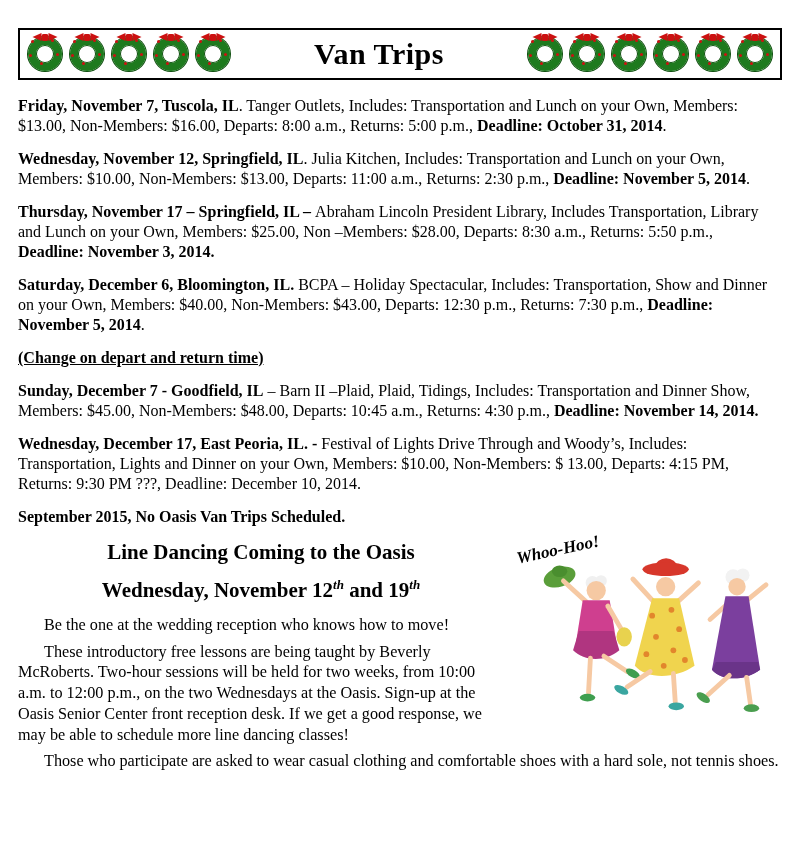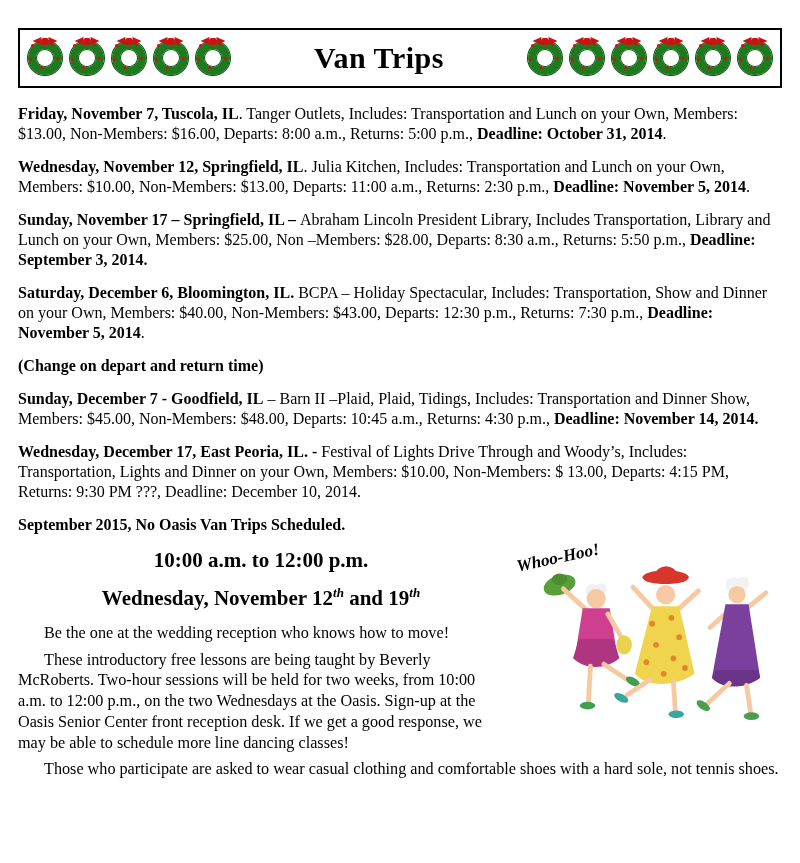--- a/index.html
+++ b/index.html
@@ -8,21 +8,21 @@
     font-family:"Liberation Serif", serif;
     color:#000;
     -webkit-font-smoothing:antialiased;
   }
   .page { padding:0 18px; box-sizing:border-box; }
 
   
   .banner {
     margin-top:28px;
     border:2px solid #000;
-    height:60px;
+    height:52px;
     display:flex; align-items:center; justify-content:space-between;
     padding:2px 4px; box-sizing:border-box;
   }
   .wreath-row { display:flex; align-items:center; }
   .banner-title {
     font-size:30px; font-weight:bold; margin:0 12px; white-space:nowrap;
     letter-spacing:.5px;
   }
   .wreath {
     width:34px; height:34px; box-sizing:border-box;
@@ -40,21 +40,21 @@
     width:7px; height:7px; background:#cc1111; border-radius:2px; z-index:2;
   }
   .bow::before, .bow::after { content:""; position:absolute; top:-1px; border-style:solid; }
   .bow::before { right:100%; border-width:4.5px 9px 4.5px 0; border-color:transparent #cc1111 transparent transparent; }
   .bow::after  { left:100%;  border-width:4.5px 0 4.5px 9px; border-color:transparent transparent transparent #cc1111; }
 
   
   .trips { margin-top:16px; }
   .trip { font-size:16px; line-height:1.25; margin:0 0 13px 0; }
   .b { font-weight:bold; }
-  .u { }
+  .u { text-decoration:underline; }
 
   
   .dance { margin-top:12px; font-size:16.2px; }
   .dance-float {
     float:right; width:268px; height:176px; position:relative;
     margin:0 0 4px 10px;
   }
   .whoo {
     position:absolute; top:0; left:2px;
     font-style:italic; font-weight:bold; font-size:17px;
@@ -108,21 +108,21 @@
         </div>
         <div class="wreath">
           <div class="bow"></div>
         </div>
       </div>
   </div>
 
   <div class="trips">
     <p class="trip"><span class="b">Friday, November 7, Tuscola, IL</span><span>. Tanger Outlets, Includes: Transportation and Lunch on your Own, Members: $13.00, Non-Members: $16.00, Departs: 8:00 a.m., Returns: 5:00 p.m., </span><span class="b">Deadline: October 31, 2014</span><span>.</span></p>
     <p class="trip"><span class="b">Wednesday, November 12, Springfield, IL</span><span>. Julia Kitchen, Includes: Transportation and Lunch on your Own, Members: $10.00, Non-Members: $13.00, Departs: 11:00 a.m., Returns: 2:30 p.m., </span><span class="b">Deadline: November 5, 2014</span><span>.</span></p>
-    <p class="trip"><span class="b">Sunday, November 17 – Springfield, IL – </span><span>Abraham Lincoln President Library, Includes Transportation, Library and Lunch on your Own, Members: $25.00, Non –Members: $28.00, Departs: 8:30 a.m., Returns: 5:50 p.m., </span><span class="b">Deadline: September 3, 2014.</span></p>
+    <p class="trip"><span class="b">Thursday, November 17 – Springfield, IL – </span><span>Abraham Lincoln President Library, Includes Transportation, Library and Lunch on your Own, Members: $25.00, Non –Members: $28.00, Departs: 8:30 a.m., Returns: 5:50 p.m., </span><span class="b">Deadline: November 3, 2014.</span></p>
     <p class="trip"><span class="b">Saturday, December 6, Bloomington, IL.</span><span> BCPA – Holiday Spectacular, Includes: Transportation, Show and Dinner on your Own, Members: $40.00, Non-Members: $43.00, Departs: 12:30 p.m., Returns: 7:30 p.m., </span><span class="b">Deadline: November 5, 2014</span><span>.</span></p>
     <p class="trip"><span class="b u">(Change on depart and return time)</span></p>
     <p class="trip"><span class="b">Sunday, December 7 - Goodfield, IL</span><span> – Barn II –Plaid, Plaid, Tidings, Includes: Transportation and Dinner Show, Members: $45.00, Non-Members: $48.00, Departs: 10:45 a.m., Returns: 4:30 p.m., </span><span class="b">Deadline: November 14, 2014.</span></p>
     <p class="trip"><span class="b">Wednesday, December 17, East Peoria, IL. - </span><span>Festival of Lights Drive Through and Woody’s, Includes: Transportation, Lights and Dinner on your Own, Members: $10.00, Non-Members: $ 13.00, Departs: 4:15 PM, Returns: 9:30 PM ???, Deadline: December 10, 2014.</span></p>
     <p class="trip"><span class="b">September 2015, No Oasis Van Trips Scheduled.</span></p>
   </div>
 
   <div class="dance">
 
     <div class="dance-float">
@@ -178,21 +178,21 @@
           <path d="M202,46 L226,46 L238,122 C222,134 198,134 188,122 Z" fill="#7b3f9e"></path>
           <path d="M192,114 L236,114 L238,122 C222,134 198,134 188,122 Z" fill="#6a3489"></path>
           <line x1="206" y1="128" x2="184" y2="148" stroke="#f6c9a3" stroke-width="5" stroke-linecap="round"></line>
           <line x1="224" y1="130" x2="228" y2="158" stroke="#f6c9a3" stroke-width="5" stroke-linecap="round"></line>
           <ellipse cx="179" cy="151" rx="8" ry="4" fill="#4a9e4f" transform="rotate(35 179 151)"></ellipse>
           <ellipse cx="229" cy="162" rx="8" ry="4" fill="#4a9e4f"></ellipse>
         </g>
       </svg>
     </div>
 
-    <div class="dance-title">10:00 a.m. to 12:00 p.m.</div>
+    <div class="dance-title">Line Dancing Coming to the Oasis</div>
     <div class="dance-title"><span class="b">Wednesday, November 12</span><sup class="b">th</sup><span class="b"> and 19</span><sup class="b">th</sup></div>
 
     <p class="indent">Be the one at the wedding reception who knows how to move!</p>
     <p class="indent">These introductory free lessons are being taught by Beverly McRoberts.  Two-hour sessions will be held for two weeks, from 10:00 a.m. to 12:00 p.m., on the two Wednesdays at the Oasis.  Sign-up at the Oasis Senior Center front reception desk.  If we get a good response, we may be able to schedule more line dancing classes!</p>
     <p class="indent">Those who participate are asked to wear casual clothing and comfortable shoes with a hard sole, not tennis shoes.</p>
   </div>
 
 </div>
 
 </body></html>

